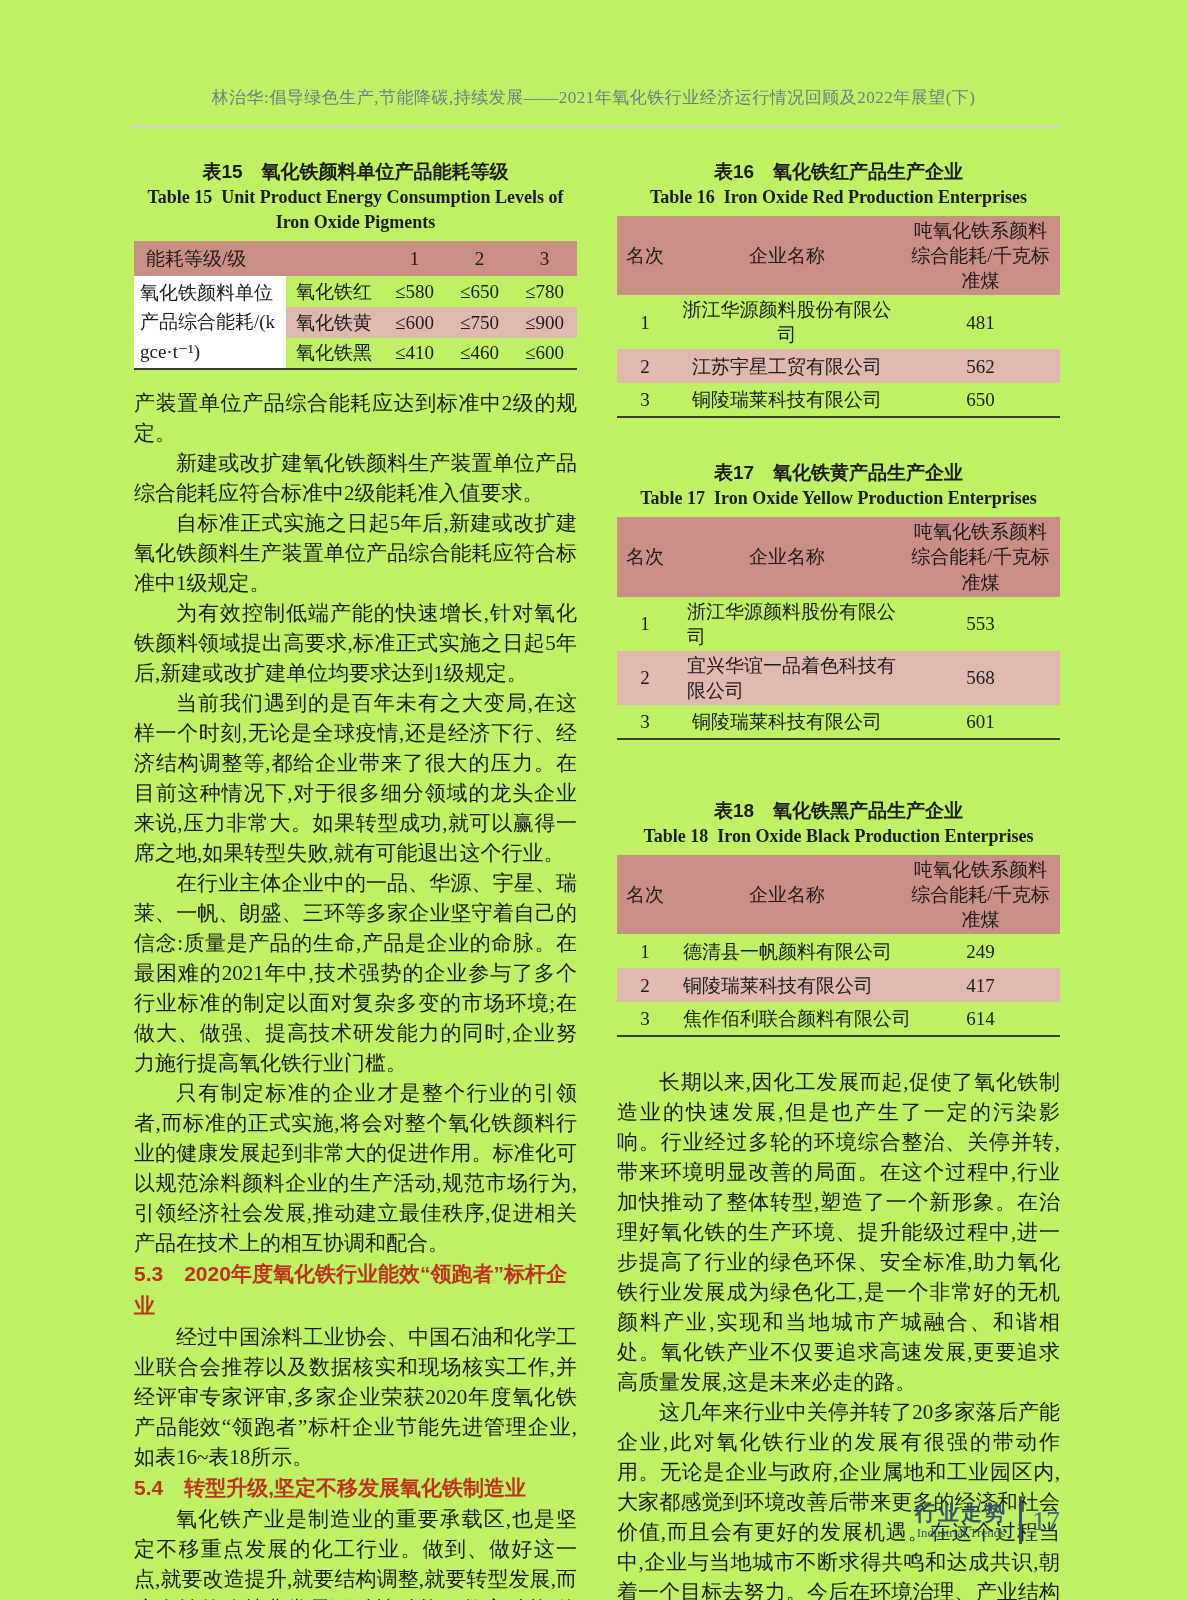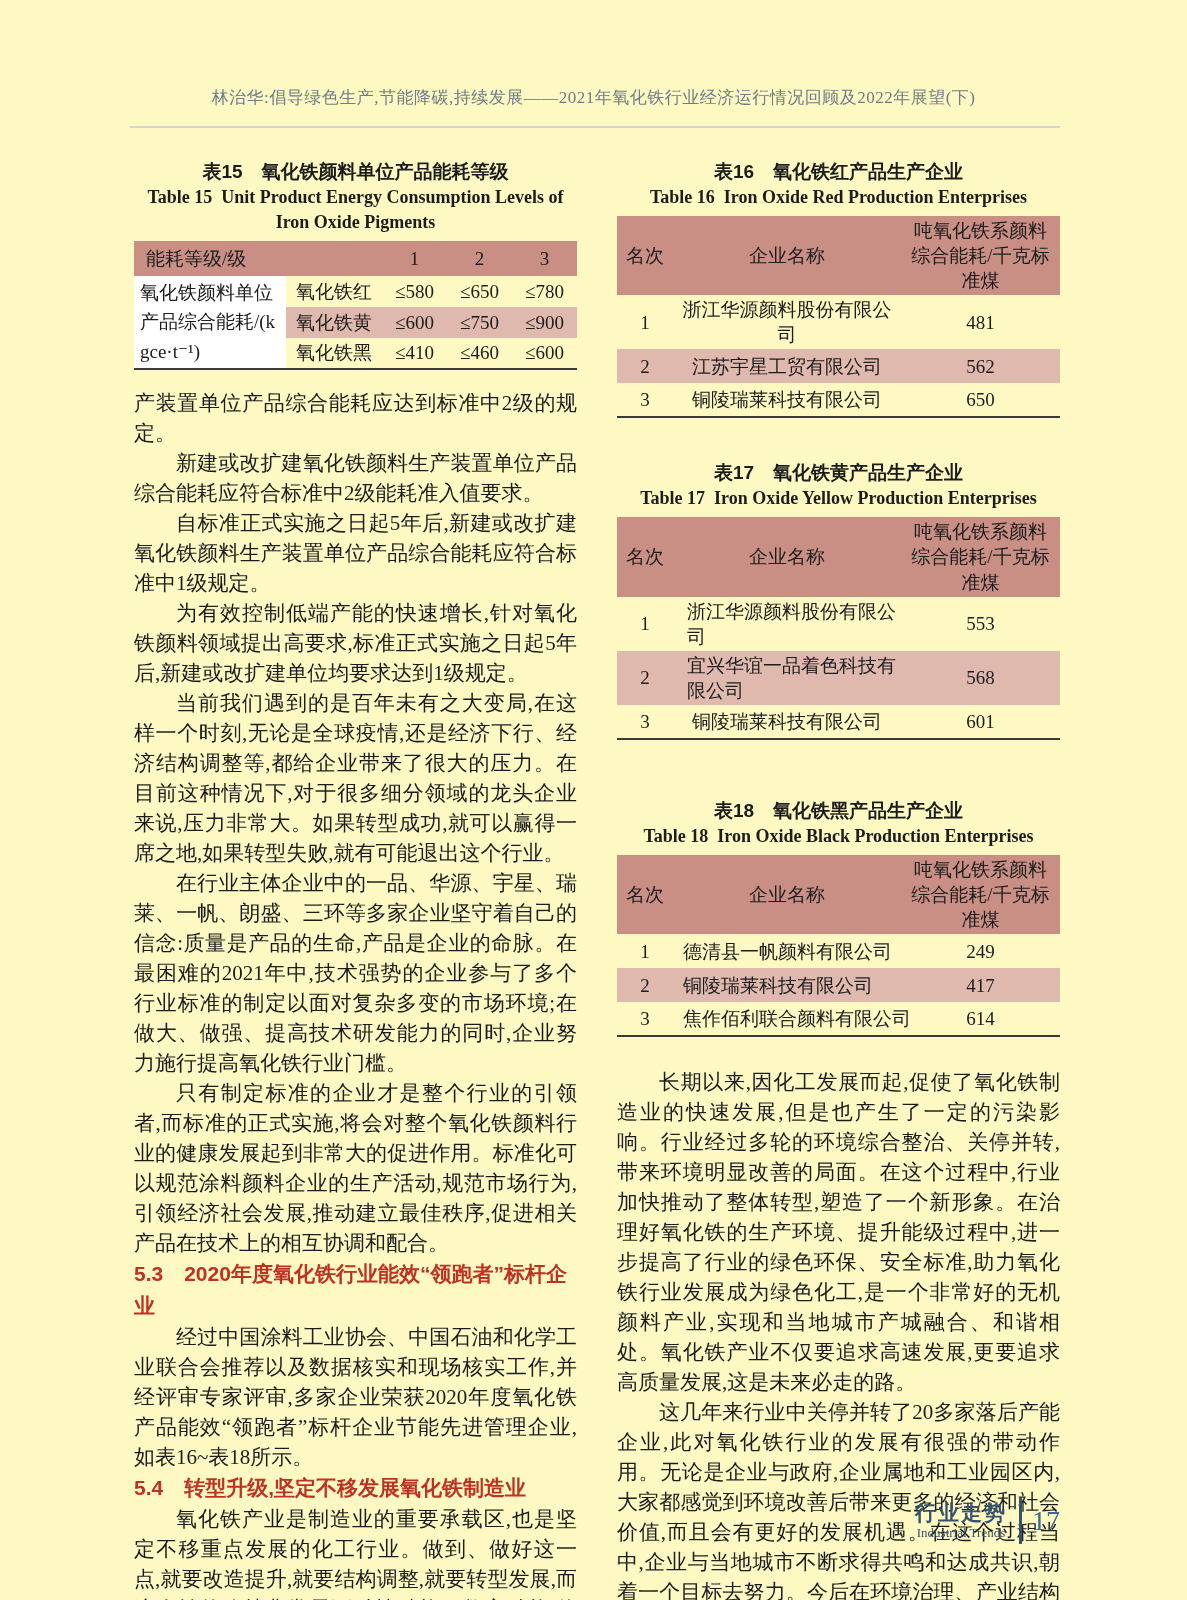--- a/index.html
+++ b/index.html
@@ -4,21 +4,21 @@
 <style>
   :root{
     --table-header-bg:#c98f84;
     --table-highlight-bg:#e0b9ae;
     --section-heading-red:#bf3222;
     --running-head-gray:#6e7c89;
     --footer-navy:#35536e;
     --page-number-blue:#3c6a94;
   }
   html,body{margin:0;padding:0;background:#ffffff;}
-  .page{position:relative;width:1187px;height:1600px;background:#fef9c3;overflow:hidden;
+  .page{position:relative;width:1187px;height:1600px;background:#bef264;overflow:hidden;
         font-family:"Liberation Serif","DejaVu Serif",serif;color:#1c1c1c;}
   .running-head{position:absolute;top:86px;left:0;width:100%;text-align:center;
         font-size:17px;color:var(--running-head-gray);letter-spacing:0.5px;}
   .head-rule{position:absolute;top:126px;left:130px;width:930px;border-top:2px solid #d4d4d4;}
   .columns{position:absolute;top:140px;left:134px;width:926px;display:flex;gap:40px;}
   .col{width:443px;}
 
   
   .tbl-title-cn{font-family:"Liberation Sans","DejaVu Sans",sans-serif;font-weight:bold;
         font-size:19px;text-align:center;line-height:26px;margin-top:19px;}

